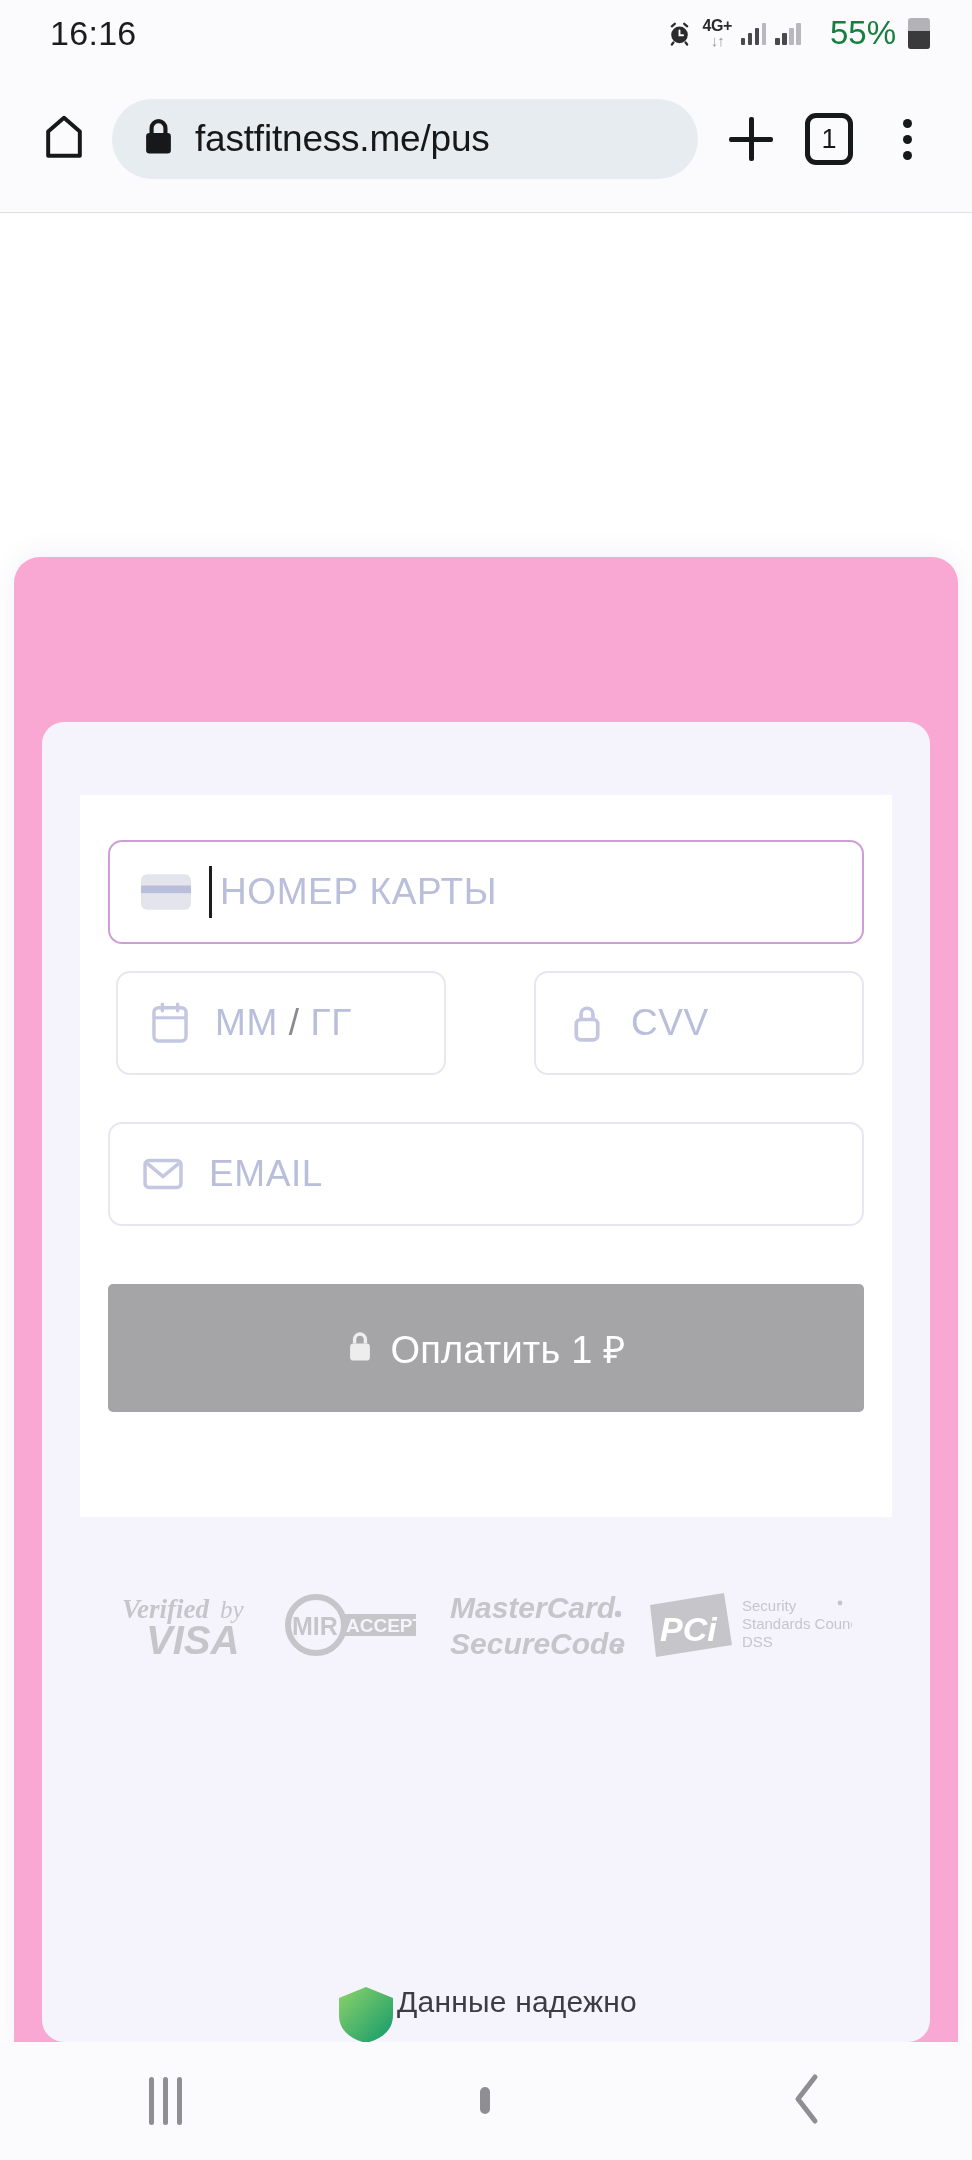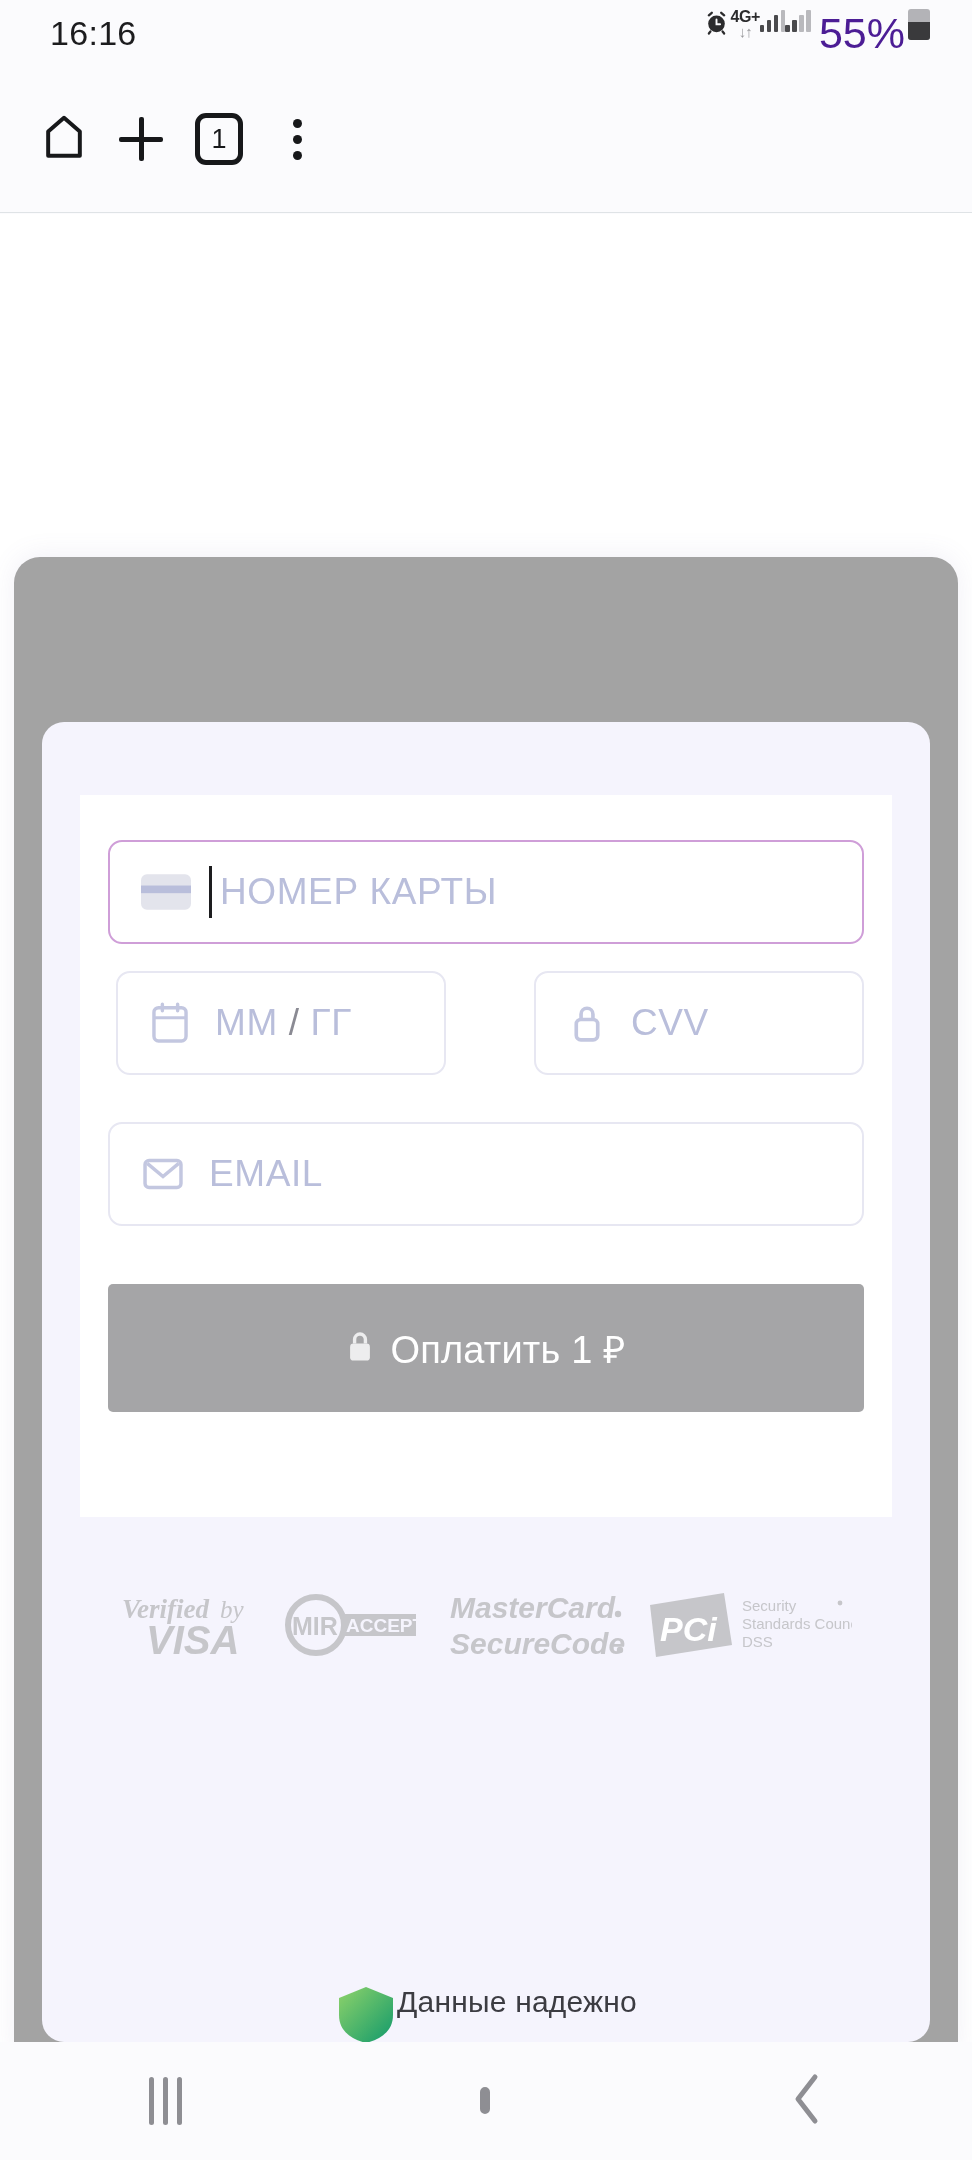--- a/index.html
+++ b/index.html
@@ -12,32 +12,32 @@
   #root { position:relative; width:840px; height:2160px; background:#fbfbfd; }
 
   
   .statusbar {
     position:absolute; top:0; left:0; width:972px; height:66px;
     background:#fbfbfd;
     display:flex; align-items:center; justify-content:space-between;
     padding:0 42px 0 50px;
   }
   .status-time { font-size:34px; color:#1c1c1e; letter-spacing:.3px; }
-  .status-right { display:flex; }
+  .status-right { display:flex; align-items:center; gap:9px; }
   .alarm-icon { width:27px; height:27px; display:block; }
   .net-block { display:flex; flex-direction:column; align-items:center; line-height:1; }
   .net-gen { font-size:16px; font-weight:bold; color:#2b2b2d; letter-spacing:-.4px; }
   .net-arrows { font-size:15px; color:#9a9a9e; margin-top:-1px; letter-spacing:-1px; }
   .bars { display:flex; align-items:flex-end; gap:2.5px; height:23px; }
   .bars i { display:block; width:4.5px; background:#4a4a4d; border-radius:1px; }
   .bars i:nth-child(1){height:7px;} .bars i:nth-child(2){height:12px;}
   .bars i:nth-child(3){height:17px;} .bars i:nth-child(4){height:22px; background:#b9b9bd;}
   .bars.b2 i:nth-child(1){height:7px;} .bars.b2 i:nth-child(2){height:12px;}
   .bars.b2 i:nth-child(3){height:17px; background:#b9b9bd;} .bars.b2 i:nth-child(4){height:22px; background:#b9b9bd;}
-  .battery-pct { font-size:43px; color:#4c1d95; margin-left:8px; }
+  .battery-pct { font-size:33px; color:#15803d; margin-left:20px; }
   .battery { width:22px; height:31px; border-radius:3px; background:#b3b3b7; position:relative; overflow:hidden; margin-left:3px; }
   .battery .cap { position:absolute; top:-3px; left:6px; width:10px; height:4px; background:#b3b3b7; border-radius:2px; }
   .battery .fill { position:absolute; bottom:0; left:0; right:0; height:55%; background:#3a3a3c; }
 
   
   .browserbar {
     position:absolute; top:66px; left:0; width:972px; height:147px;
     background:#fbfbfd; display:flex; align-items:center; padding:0 26px;
     border-bottom:1px solid #dfe3e6;
   }
@@ -68,21 +68,21 @@
 
   
   .viewport {
     position:absolute; top:214px; left:0; width:972px; height:1828px;
     background:#ffffff; overflow:hidden;
   }
 
   
   .sheet {
     position:absolute; left:14px; top:343px; width:944px; height:1500px;
-    background:#a3a3a3; border-radius:26px 26px 0 0;
+    background:#f9a8d4; border-radius:26px 26px 0 0;
     box-shadow:0 -2px 26px rgba(120,110,170,.10);
   }
   
   .panel {
     position:absolute; left:28px; top:165px; width:888px; height:1320px;
     background:#f5f4fd; border-radius:22px;
   }
   
   .formcard {
     position:absolute; left:38px; top:73px; width:812px; height:722px;
@@ -190,20 +190,30 @@
   <div class="browserbar">
 
     <div class="home-btn">
       <span>
         <svg width="50" height="52" viewBox="0 0 24 24" fill="none" stroke="#17181a" stroke-width="1.9" stroke-linejoin="round">
           <path d="M12 2.8 4.4 9.4V21h15.2V9.4z"></path>
         </svg>
       </span>
     </div>
 
+    <div class="url-pill">
+      <span class="lock-glyph">
+        <svg width="33" height="40" viewBox="0 0 20 24">
+          <rect x="2.5" y="9.5" width="15" height="12.5" rx="2" fill="#17181a"></rect>
+          <path d="M5.8 9.5V6.6a4.2 4.2 0 0 1 8.4 0v2.9" stroke="#17181a" stroke-width="2.5" fill="none"></path>
+        </svg>
+      </span>
+      <span class="url-text">fastfitness.me/pu</span>
+      <span class="url-text">s</span>
+    </div>
 
     <div class="chrome-btn">
       <span class="plus-v"></span>
     </div>
 
     <div class="chrome-btn">
       <span class="tabbox">1</span>
     </div>
 
     <div class="chrome-btn">

